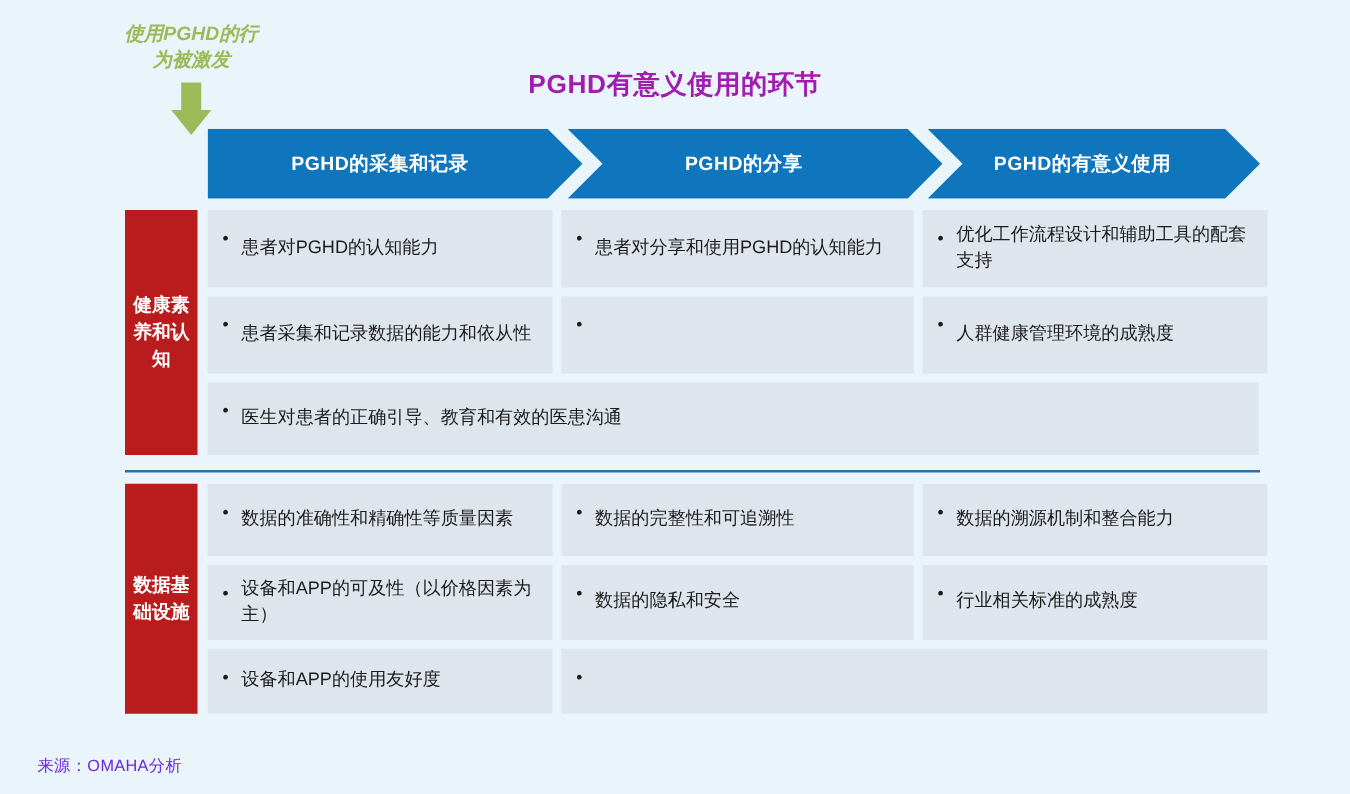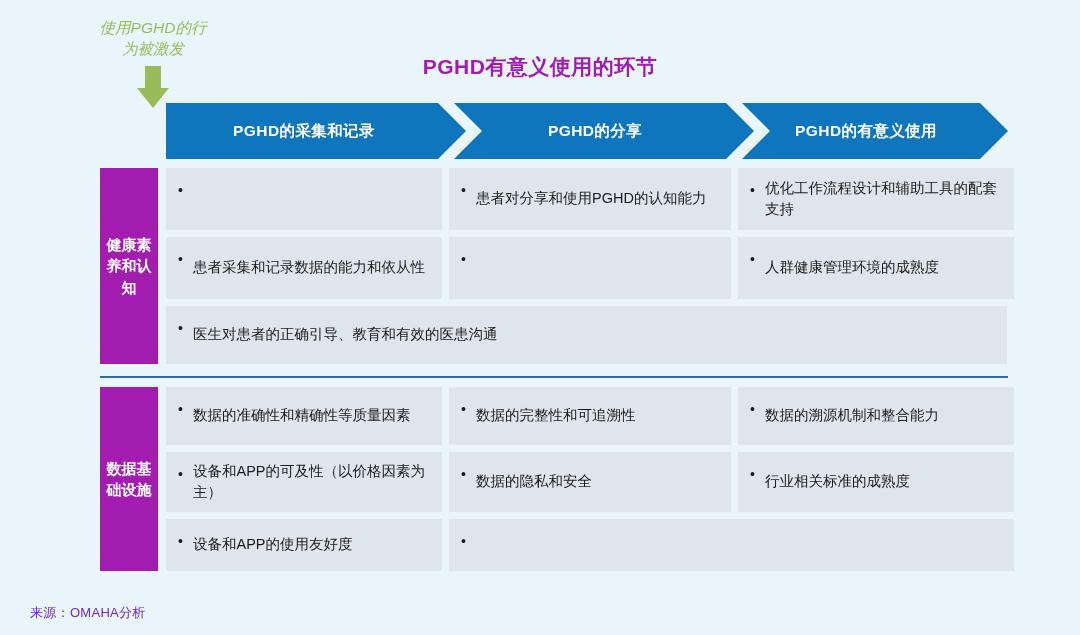--- a/index.html
+++ b/index.html
@@ -21,21 +21,21 @@
     left: 78px;
     top: 18px;
     width: 150px;
     text-align: center;
   }
   .annotation-text {
     font-size: 15.5px;
     line-height: 1.35;
     color: #9bbb59;
     font-style: italic;
-    font-weight: 400;
+    font-weight: 700;
     white-space: pre-line;
   }
   .annotation-arrow {
     margin: 6px auto 0;
     width: 46px;
     height: 42px;
     position: relative;
   }
   .annotation-arrow .shaft {
     position: absolute;
@@ -124,21 +124,21 @@
 
   
   .section {
     position: relative;
     display: flex;
     align-items: stretch;
     margin-top: 9px;
   }
   .row-label {
     width: 58px;
-    background: #a21caf;
+    background: #b91c1c;
     color: #ffffff;
     font-size: 15px;
     font-weight: bold;
     line-height: 1.42;
     display: flex;
     align-items: center;
     justify-content: center;
     text-align: center;
     padding: 0 6px;
     box-sizing: border-box;
@@ -236,20 +236,21 @@
     </div>
   </div>
 
   <div class="section">
     <div class="row-label">健康素养和认知</div>
     <div class="rows">
 
       <div class="grid-row sec1-r1">
         <div class="cell c1">
           <span class="bullet">•</span>
+          <span class="txt">患者对PGHD的认知能力</span>
         </div>
         <div class="cell c2">
           <span class="bullet">•</span>
           <span class="txt">患者对分享和使用PGHD的认知能力</span>
         </div>
         <div class="cell c3">
           <span class="bullet">•</span>
           <span class="txt">优化工作流程设计和辅助工具的配套支持</span>
         </div>
       </div>

